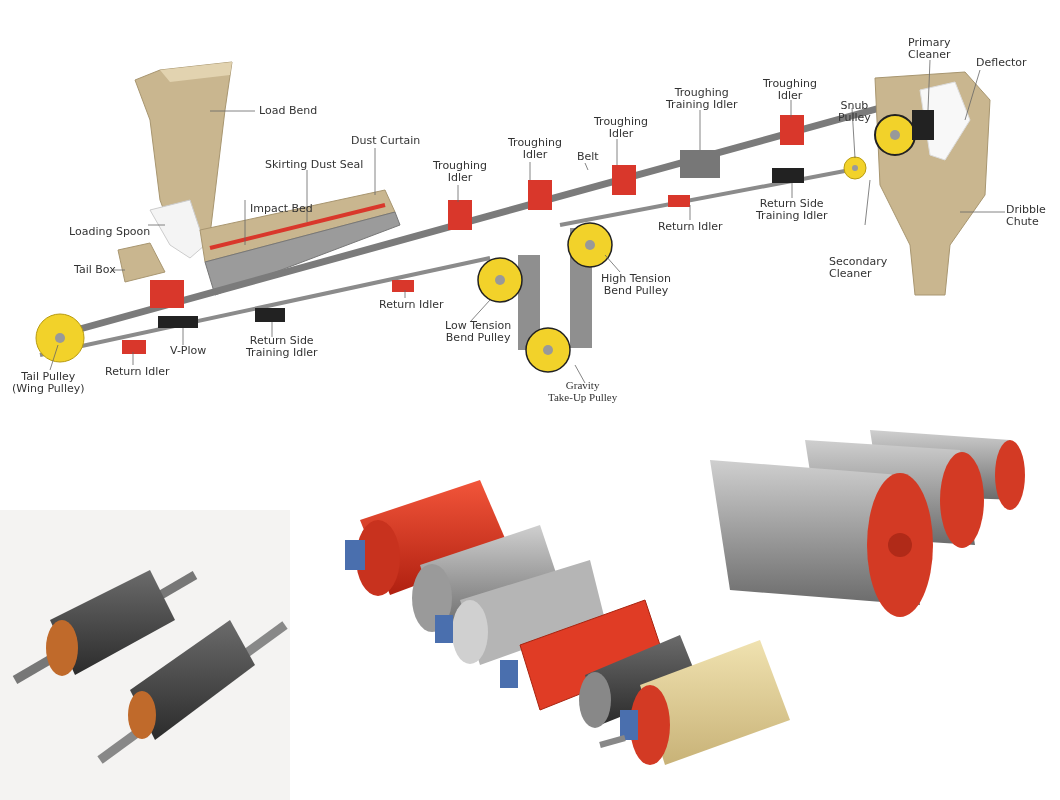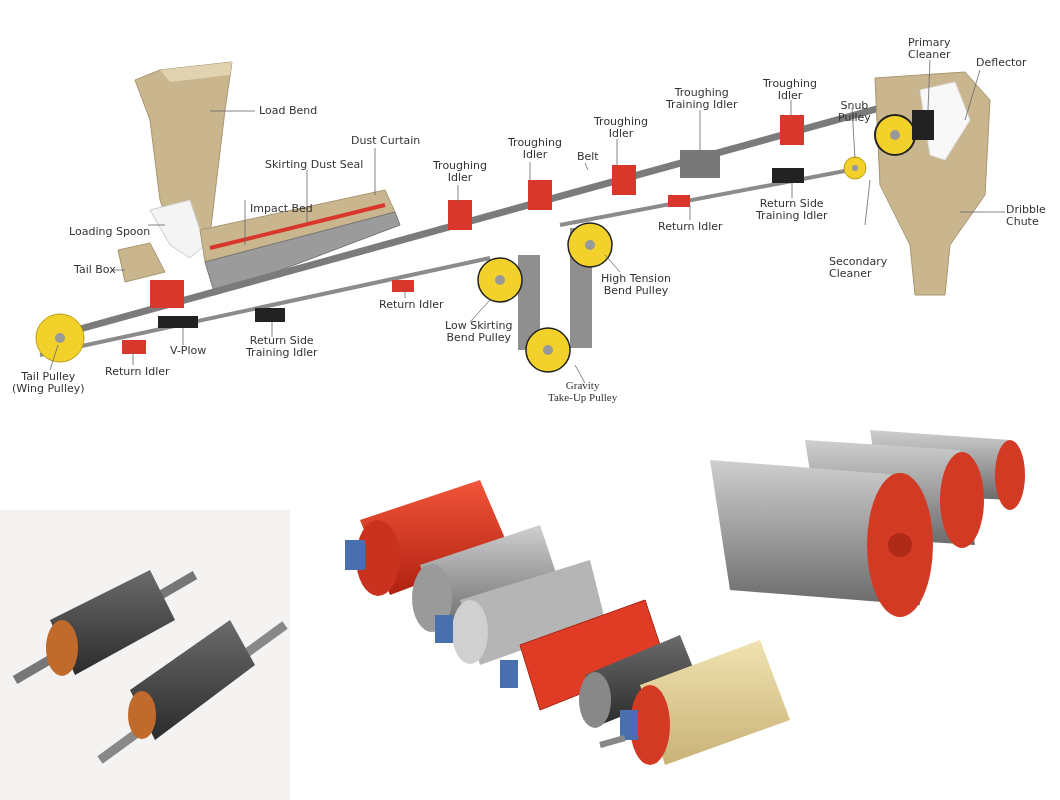--- a/index.html
+++ b/index.html
@@ -160,21 +160,21 @@
   <div class="lbl" style="left:829px;top:232px;margin-top:24px;">
     <span>Secondary</span>
     <span>Cleaner</span>
   </div>
   <div class="lbl c" style="left:756px;top:198px;">
     <span>Return Side</span>
     <span>Training Idler</span>
   </div>
   <div class="lbl" style="left:658px;top:221px;">Return Idler</div>
   <div class="lbl c" style="left:445px;top:320px;">
-    <span>Low Skirting</span>
+    <span>Low Tension</span>
     <span>Bend Pulley</span>
   </div>
   <div class="lbl c" style="left:601px;top:273px;">
     <span>High Tension</span>
     <span>Bend Pulley</span>
   </div>
   <div class="lbl c" style="left:548px;top:380px;font-family:Liberation Serif, serif;">
     <span>Gravity</span>
     <span>Take-Up Pulley</span>
   </div>

